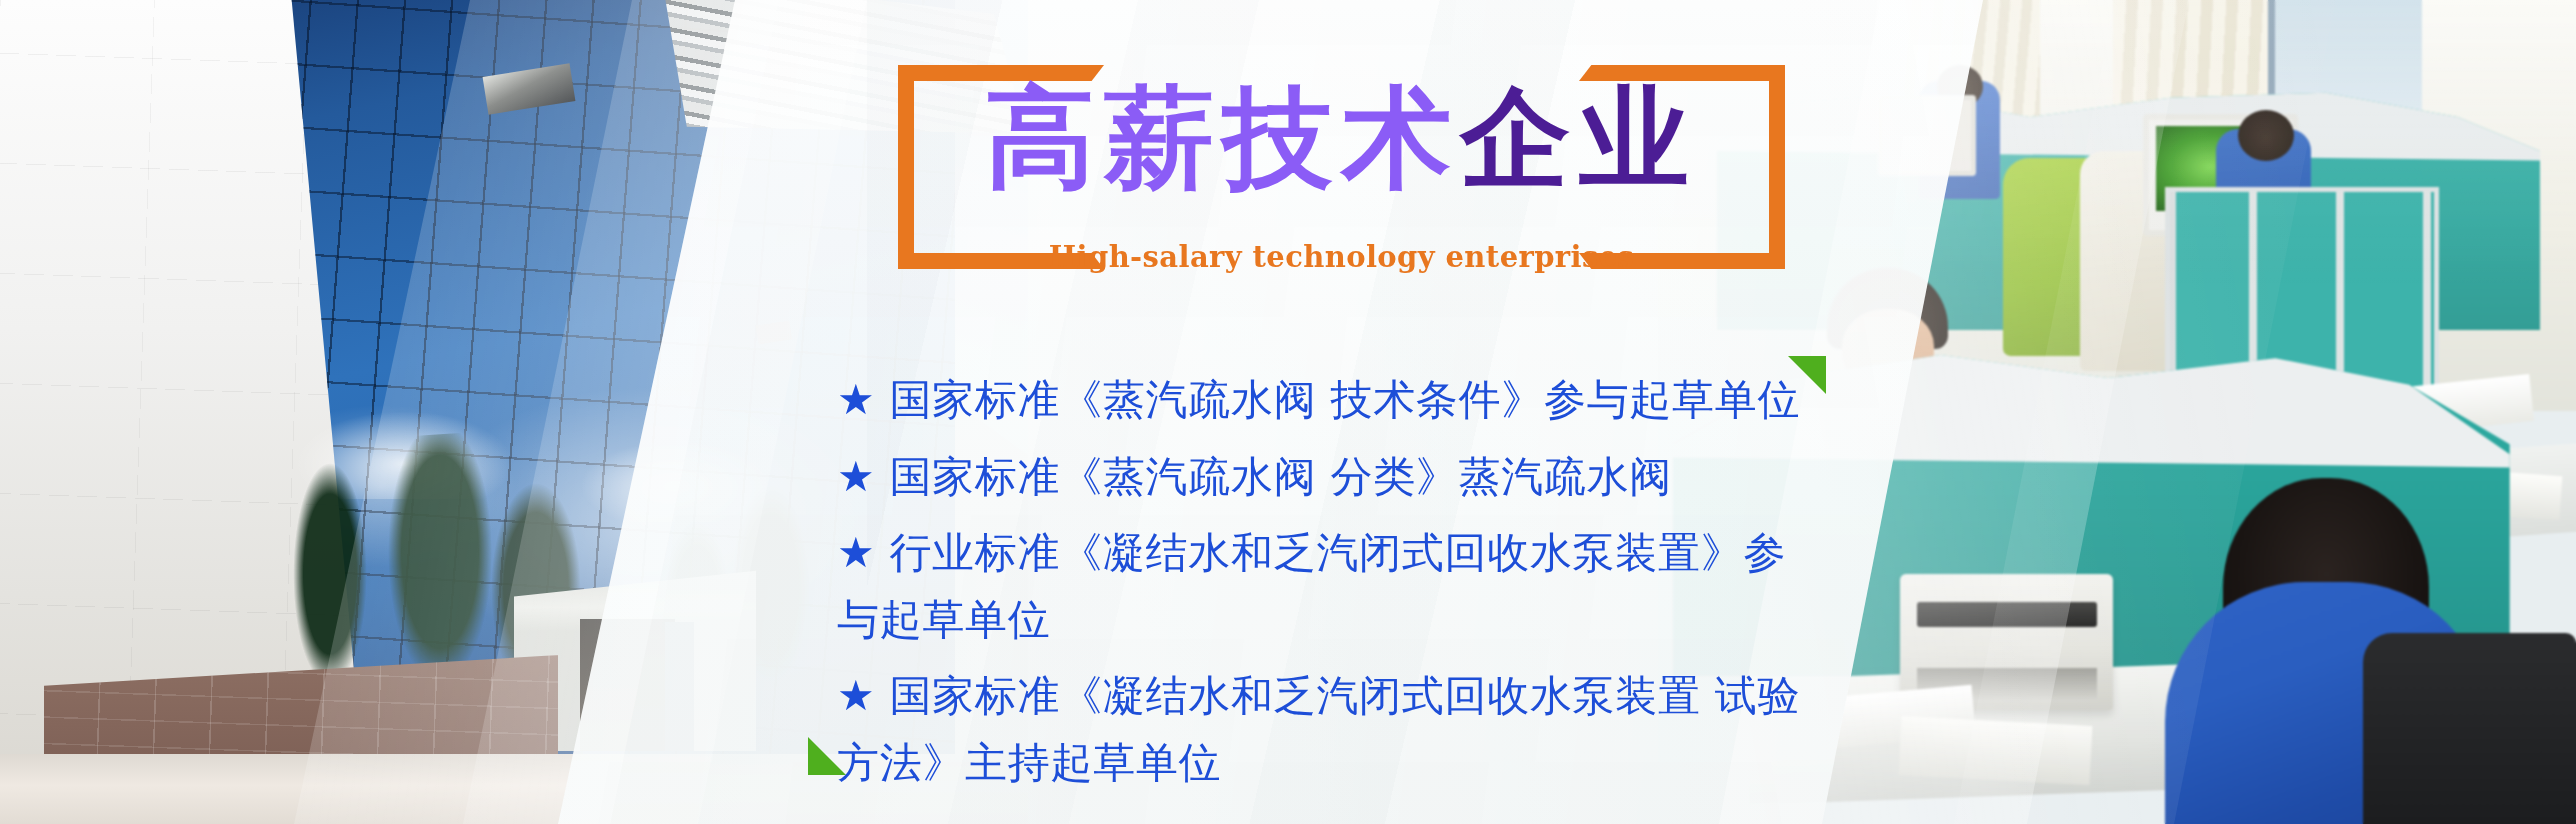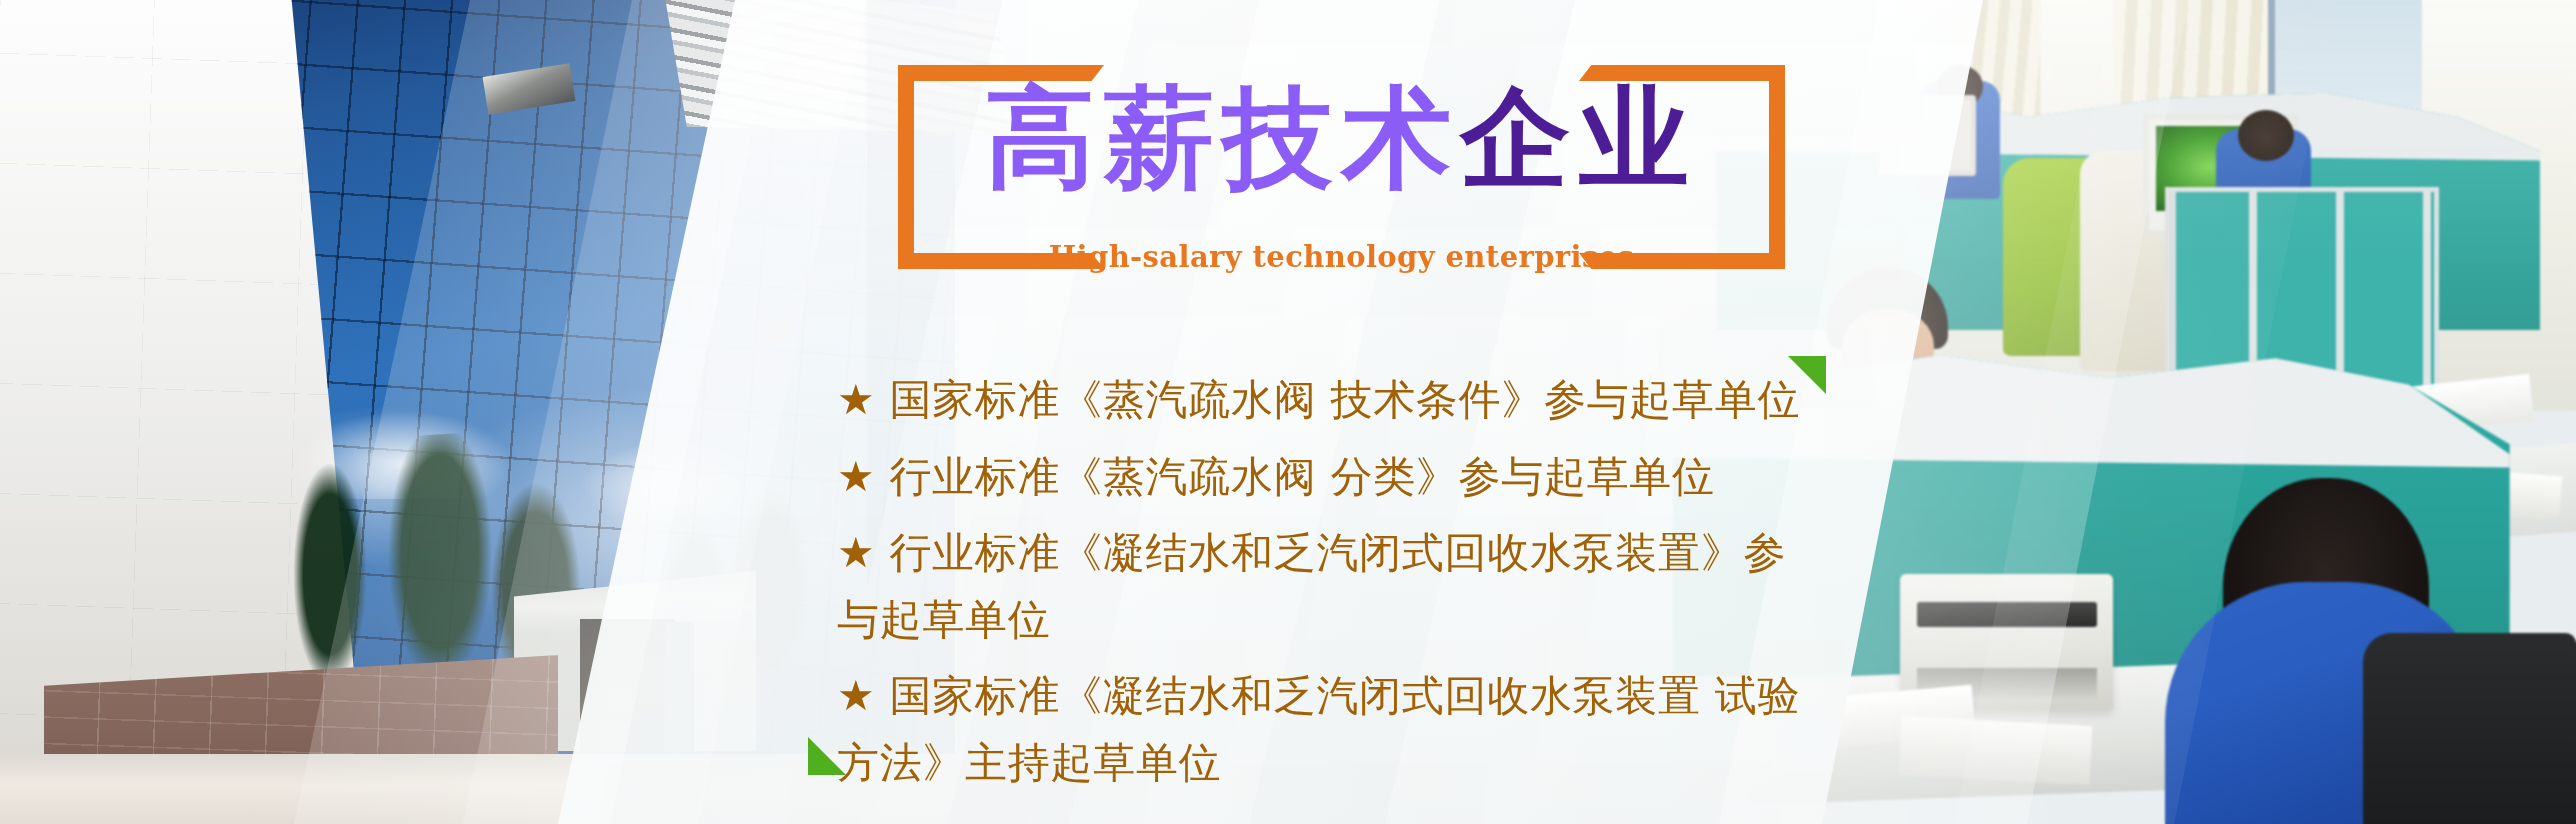--- a/index.html
+++ b/index.html
@@ -375,21 +375,21 @@
     font-size:29px;
     letter-spacing:0.4px;
     color:#E8771F;
     white-space:nowrap;
     margin-top:45px;
   }
 
   
   .body-copy{
     position:absolute; left:837px; top:367px; width:977px;
-    color:#a16207;
+    color:#1d4ed8;
     font-family:"DejaVu Sans","Liberation Sans",sans-serif;
     font-size:42px;
     line-height:1.58;
     font-weight:500;
     letter-spacing:0.7px;
   }
   .body-copy p{margin:0 0 10.3px 0;}
 
   
   .tri-tr{
@@ -483,21 +483,21 @@
     </div>
 
     <div class="headline">
       <span class="hl-a">高薪技术</span><span class="hl-b">企业</span>
     </div>
 
     <div class="subtitle">High-salary technology enterprises</div>
 
     <div class="body-copy">
       <p>★ 国家标准《蒸汽疏水阀 技术条件》参与起草单位</p>
-      <p>★ 行业标准《蒸汽疏水阀 分类》参与起草单位</p>
+      <p>★ 国家标准《蒸汽疏水阀 分类》蒸汽疏水阀</p>
       <p>★ 行业标准《凝结水和乏汽闭式回收水泵装置》参与起草单位</p>
       <p>★ 国家标准《凝结水和乏汽闭式回收水泵装置 试验方法》主持起草单位</p>
     </div>
 
     <div class="tri-tr"></div>
     <div class="tri-bl"></div>
 
   </div>
 </div>
 

